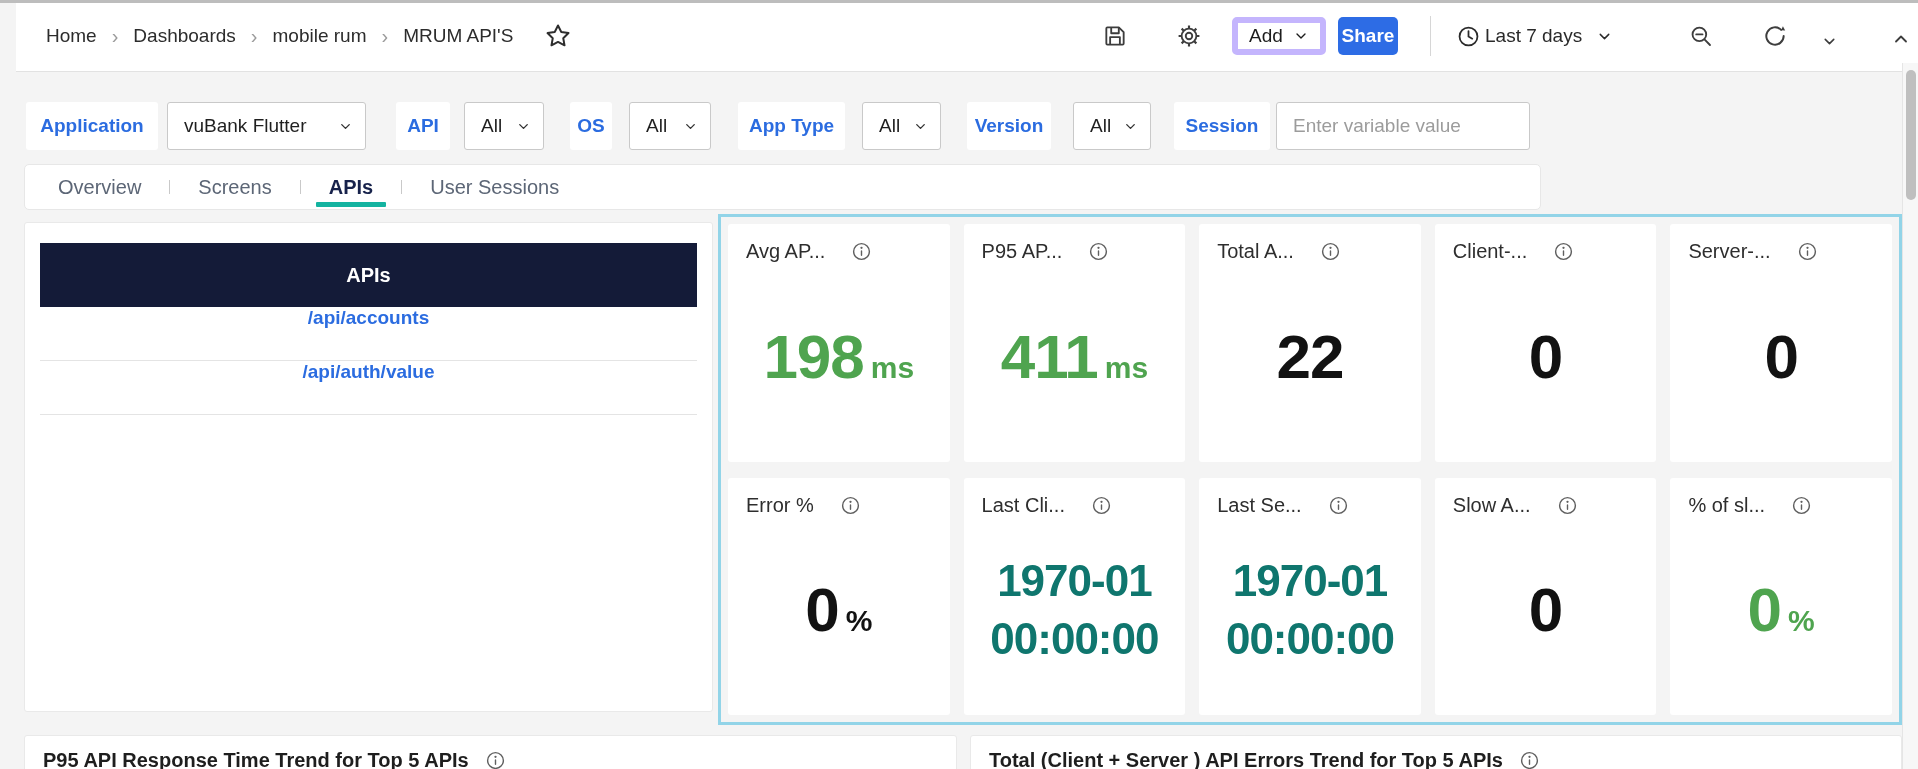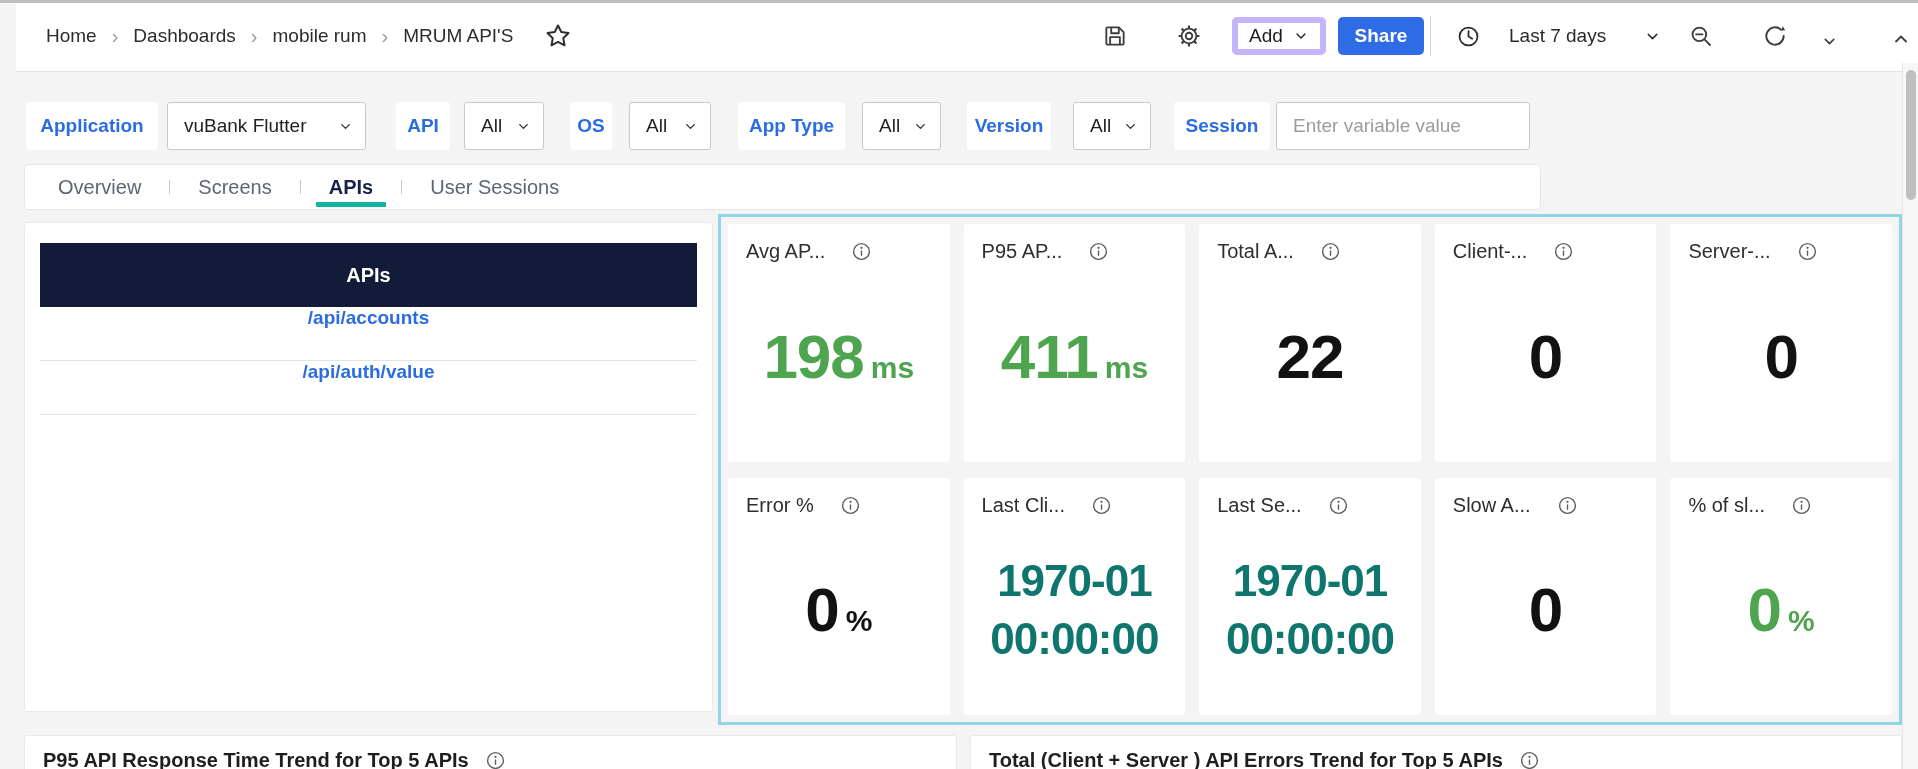--- a/index.html
+++ b/index.html
@@ -10,24 +10,24 @@
   
   .window-edge { position:absolute; top:0; left:0; right:0; height:3px; background:#bdbdbd; z-index:5; }
   .topbar { position:absolute; top:0; left:16px; width:1918px; height:72px; background:#fff; border-bottom:1px solid #e2e2e2; z-index:4; }
   .breadcrumb { position:absolute; left:30px; top:0; height:72px; display:flex; align-items:center; gap:15px; font-size:19px; color:#2c2c2c; }
   .crumb { white-space:nowrap; cursor:pointer; }
   .crumb-sep { color:#9a9a9a; font-size:20px; }
   .star-btn { margin-left:16px; display:flex; align-items:center; cursor:pointer; }
   .tb-icon { position:absolute; top:23px; width:26px; height:26px; display:flex; align-items:center; justify-content:center; cursor:pointer; }
   .add-btn { position:absolute; left:1216px; top:17px; width:94px; height:38px; border:6px solid #c4b5fd; border-radius:5px; background:#fff;
              display:flex; align-items:center; justify-content:center; gap:10px; font-size:19px; color:#1c1c1c; cursor:pointer; }
-  .share-btn { position:absolute; left:1322px; top:17px; width:86px; height:38px; border:none; border-radius:5px; background:#2d6ce5; color:#fff;
+  .share-btn { position:absolute; left:1322px; top:17px; width:60px; height:38px; border:none; border-radius:5px; background:#2d6ce5; color:#fff;
              display:flex; align-items:center; justify-content:center; font-size:19px; font-weight:700; cursor:pointer; }
   .tb-divider { position:absolute; left:1414px; top:16px; width:1px; height:40px; background:#d6d6d6; }
-  .time-picker { position:absolute; left:1440px; top:17px; height:38px; display:flex; align-items:center; gap:28px; font-size:19px; color:#2a2a2a; cursor:pointer; }
+  .time-picker { position:absolute; left:1440px; top:17px; height:38px; display:flex; align-items:center; gap:4px; font-size:19px; color:#2a2a2a; cursor:pointer; }
 
   
   .filterbar { position:absolute; top:102px; left:26px; height:48px; display:flex; align-items:stretch; }
   .f-label { background:#fff; border-radius:3px; display:flex; align-items:center; justify-content:center; color:#2b6ce0; font-weight:700; font-size:19px; }
   .f-select { background:#fff; border:1px solid #c9c9c9; border-radius:3px; display:flex; align-items:center; justify-content:space-between; padding:0 12px 0 16px; font-size:19px; color:#1f1f1f; cursor:pointer; }
   .f-input { background:#fff; border:1px solid #c9c9c9; border-radius:3px; }
   .f-input input { width:100%; height:100%; border:none; outline:none; background:transparent; padding:0 16px; font-size:19px; color:#1f1f1f; font-family:inherit; }
   .f-input input::placeholder { color:#9c9c9c; }
 
   

